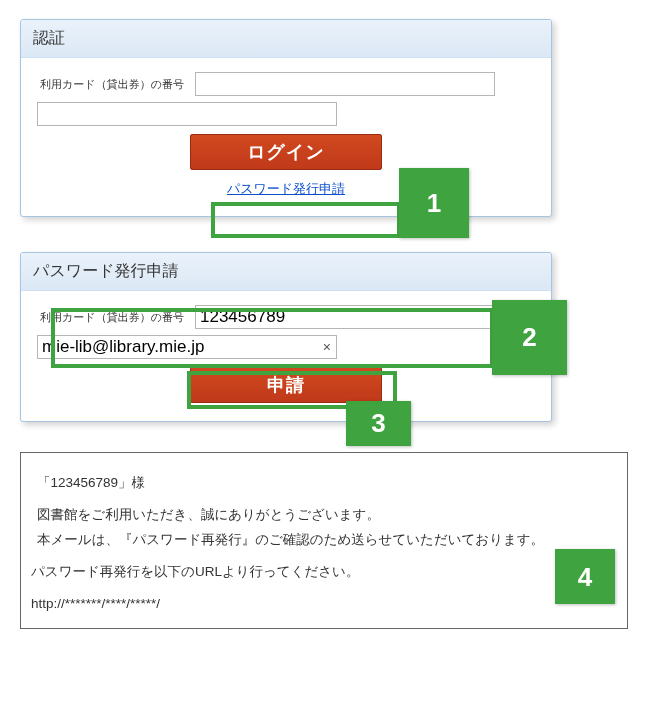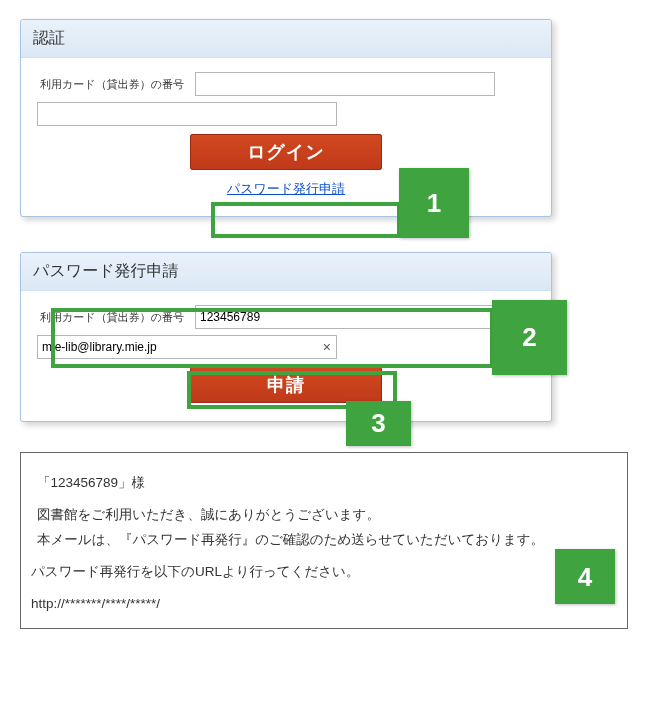--- a/index.html
+++ b/index.html
@@ -42,21 +42,21 @@
     padding-right: 8px;
     font-size: 11px;
     color: #333;
     line-height: 1.3;
   }
   .text-input {
     width: 290px;
     height: 20px;
     border: 1px solid #b5b5b5;
     padding: 1px 4px;
-    font-size: 12px;
+    font-size: 17px;
     font-family: inherit;
   }
   .btn-row {
     text-align: center;
     margin-top: 8px;
   }
   .btn {
     display: inline-block;
     background: linear-gradient(to bottom, #d1491f 0%, #c0391a 100%);
     color: #fff;

